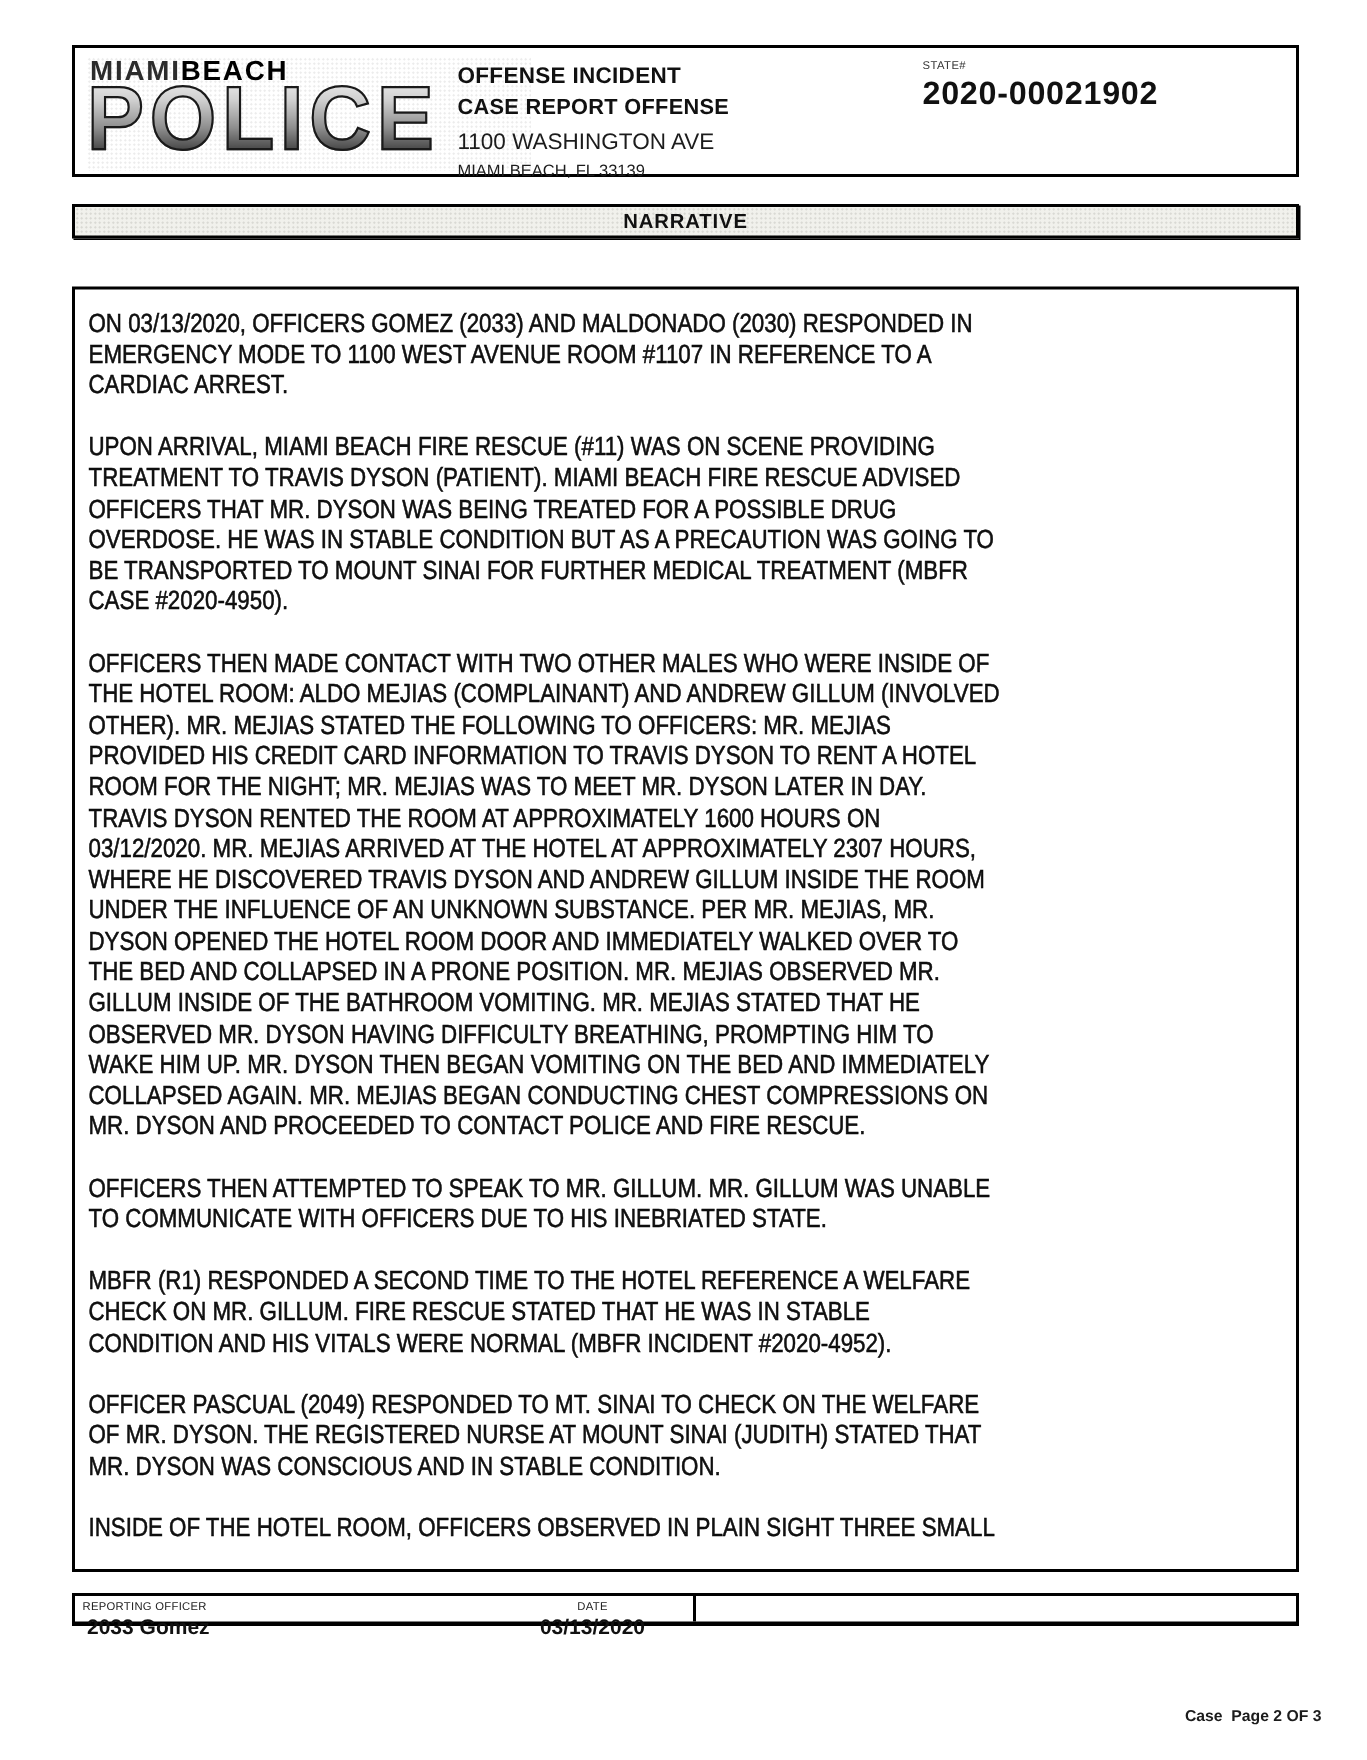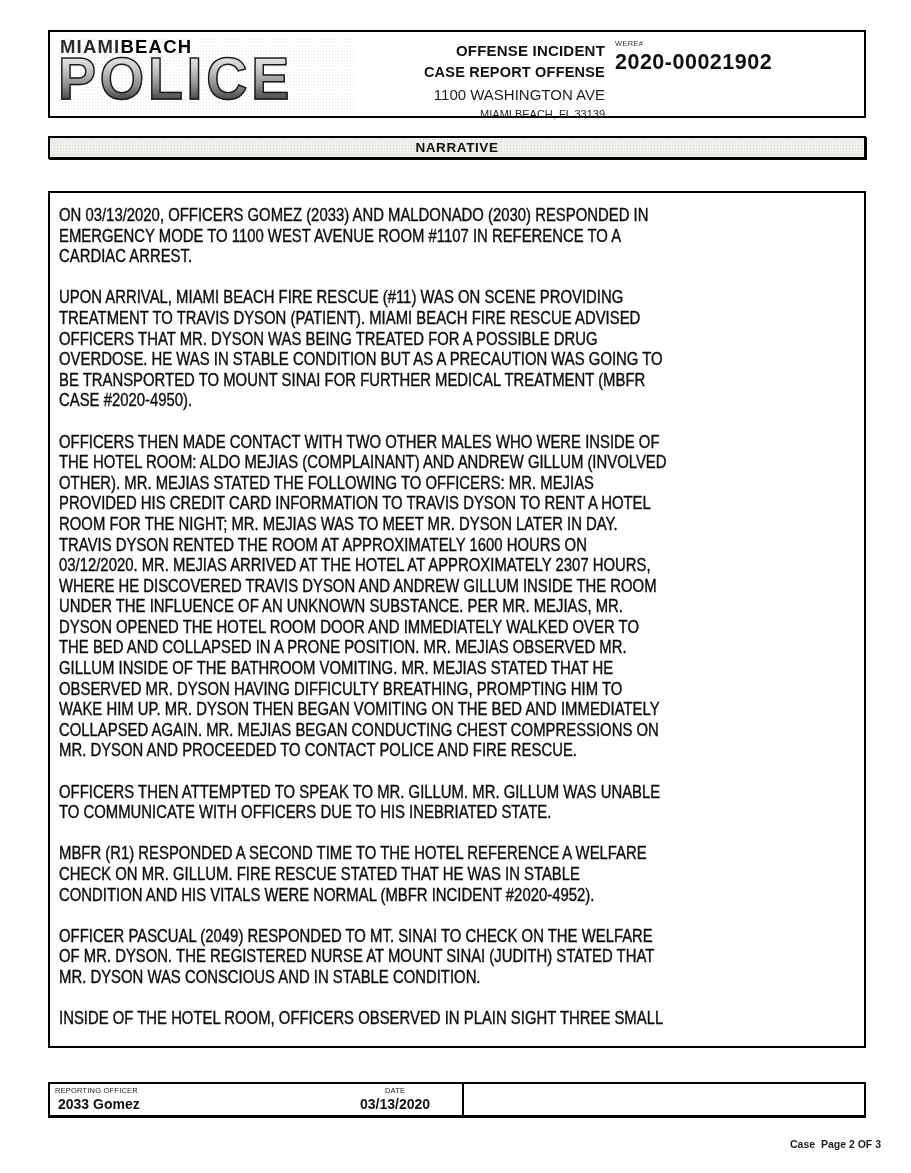--- a/index.html
+++ b/index.html
@@ -19,21 +19,21 @@
   .brand .thin{font-weight:700;color:#2c2c2c;}
   .brand .bold{font-weight:700;color:#000;text-align:right;}
   .police{
     position:absolute;left:0px;top:13px;
     font-size:60px;font-weight:700;letter-spacing:4px;line-height:1;white-space:nowrap;
     transform:scaleX(0.95);transform-origin:0 0;
     background:linear-gradient(180deg,#f2f2f2 0%,#cfcfcf 30%,#8f8f8f 60%,#1c1c1c 100%);
     -webkit-background-clip:text;background-clip:text;color:transparent;
     -webkit-text-stroke:1.5px #1a1a1a;
   }
-  .header-center{position:absolute;left:255px;top:10px;width:300px;text-align:right;}
+  .header-center{position:absolute;left:255px;top:10px;width:300px;text-align:left;}
   .hc-l1{font-size:15px;font-weight:700;letter-spacing:.2px;}
   .hc-l2{font-size:14.5px;font-weight:700;margin-top:5px;letter-spacing:.2px;}
   .hc-a1{font-size:15px;margin-top:6px;color:#1c1c1c;}
   .hc-a2{font-size:11px;margin-top:5px;color:#1c1c1c;}
   .case-block{position:absolute;left:565px;top:7px;}
   .case-label{font-size:7.5px;color:#333;letter-spacing:.3px;}
   .case-number{font-size:21.5px;font-weight:700;letter-spacing:.5px;margin-top:2px;}
 
   
   .section-bar{left:48px;top:136px;width:818px;height:23px;
@@ -51,21 +51,21 @@
     font-size:17.5px;line-height:20.6px;font-weight:400;
     -webkit-text-stroke:0.35px #000;
     transform:scaleX(0.85);transform-origin:0 0;
     white-space:nowrap;
   }
   .para{margin:0 0 20.6px 0;}
   .para:last-child{margin-bottom:0;}
   .nline{height:20.6px;}
 
   
-  .footer-table{left:48px;top:1062px;width:818px;height:36px;border-bottom-width:3px;margin-top:20px;}
+  .footer-table{left:48px;top:1062px;width:818px;height:22px;border-bottom-width:3px;}
   .cell-officer{position:absolute;left:0;top:0;width:412px;height:100%;}
   .cell-date{position:absolute;left:270px;top:0;width:150px;height:100%;text-align:center;}
   .cell-reviewed{position:absolute;left:412px;top:0;right:0;height:100%;border-left:2px solid #000;}
   .flabel{font-size:7.5px;color:#222;letter-spacing:.2px;padding:2px 0 0 5px;}
   .cell-date .flabel{padding-left:0;}
   .fvalue{font-size:14px;font-weight:700;padding:1px 0 0 8px;}
   .cell-date .fvalue{padding-left:0;}
 
   
   .page-footer{position:absolute;top:1138px;right:30px;font-size:10.5px;font-weight:700;
@@ -80,21 +80,21 @@
     <div class="brand"><span class="thin">MIAMI</span><span class="bold">BEACH</span></div>
     <div class="police">POLICE</div>
   </div>
   <div class="header-center">
     <div class="hc-l1">OFFENSE INCIDENT</div>
     <div class="hc-l2">CASE REPORT OFFENSE</div>
     <div class="hc-a1">1100 WASHINGTON AVE</div>
     <div class="hc-a2">MIAMI BEACH, FL 33139</div>
   </div>
   <div class="case-block">
-    <div class="case-label">WERE#</div>
+    <div class="case-label">STATE#</div>
     <div class="case-number">2020-00021902</div>
   </div>
 </div>
 
 <div class="box section-bar">
   <span class="section-title">NARRATIVE</span>
 </div>
 
 <div class="box narrative-box">
   <div class="narrative-text">

